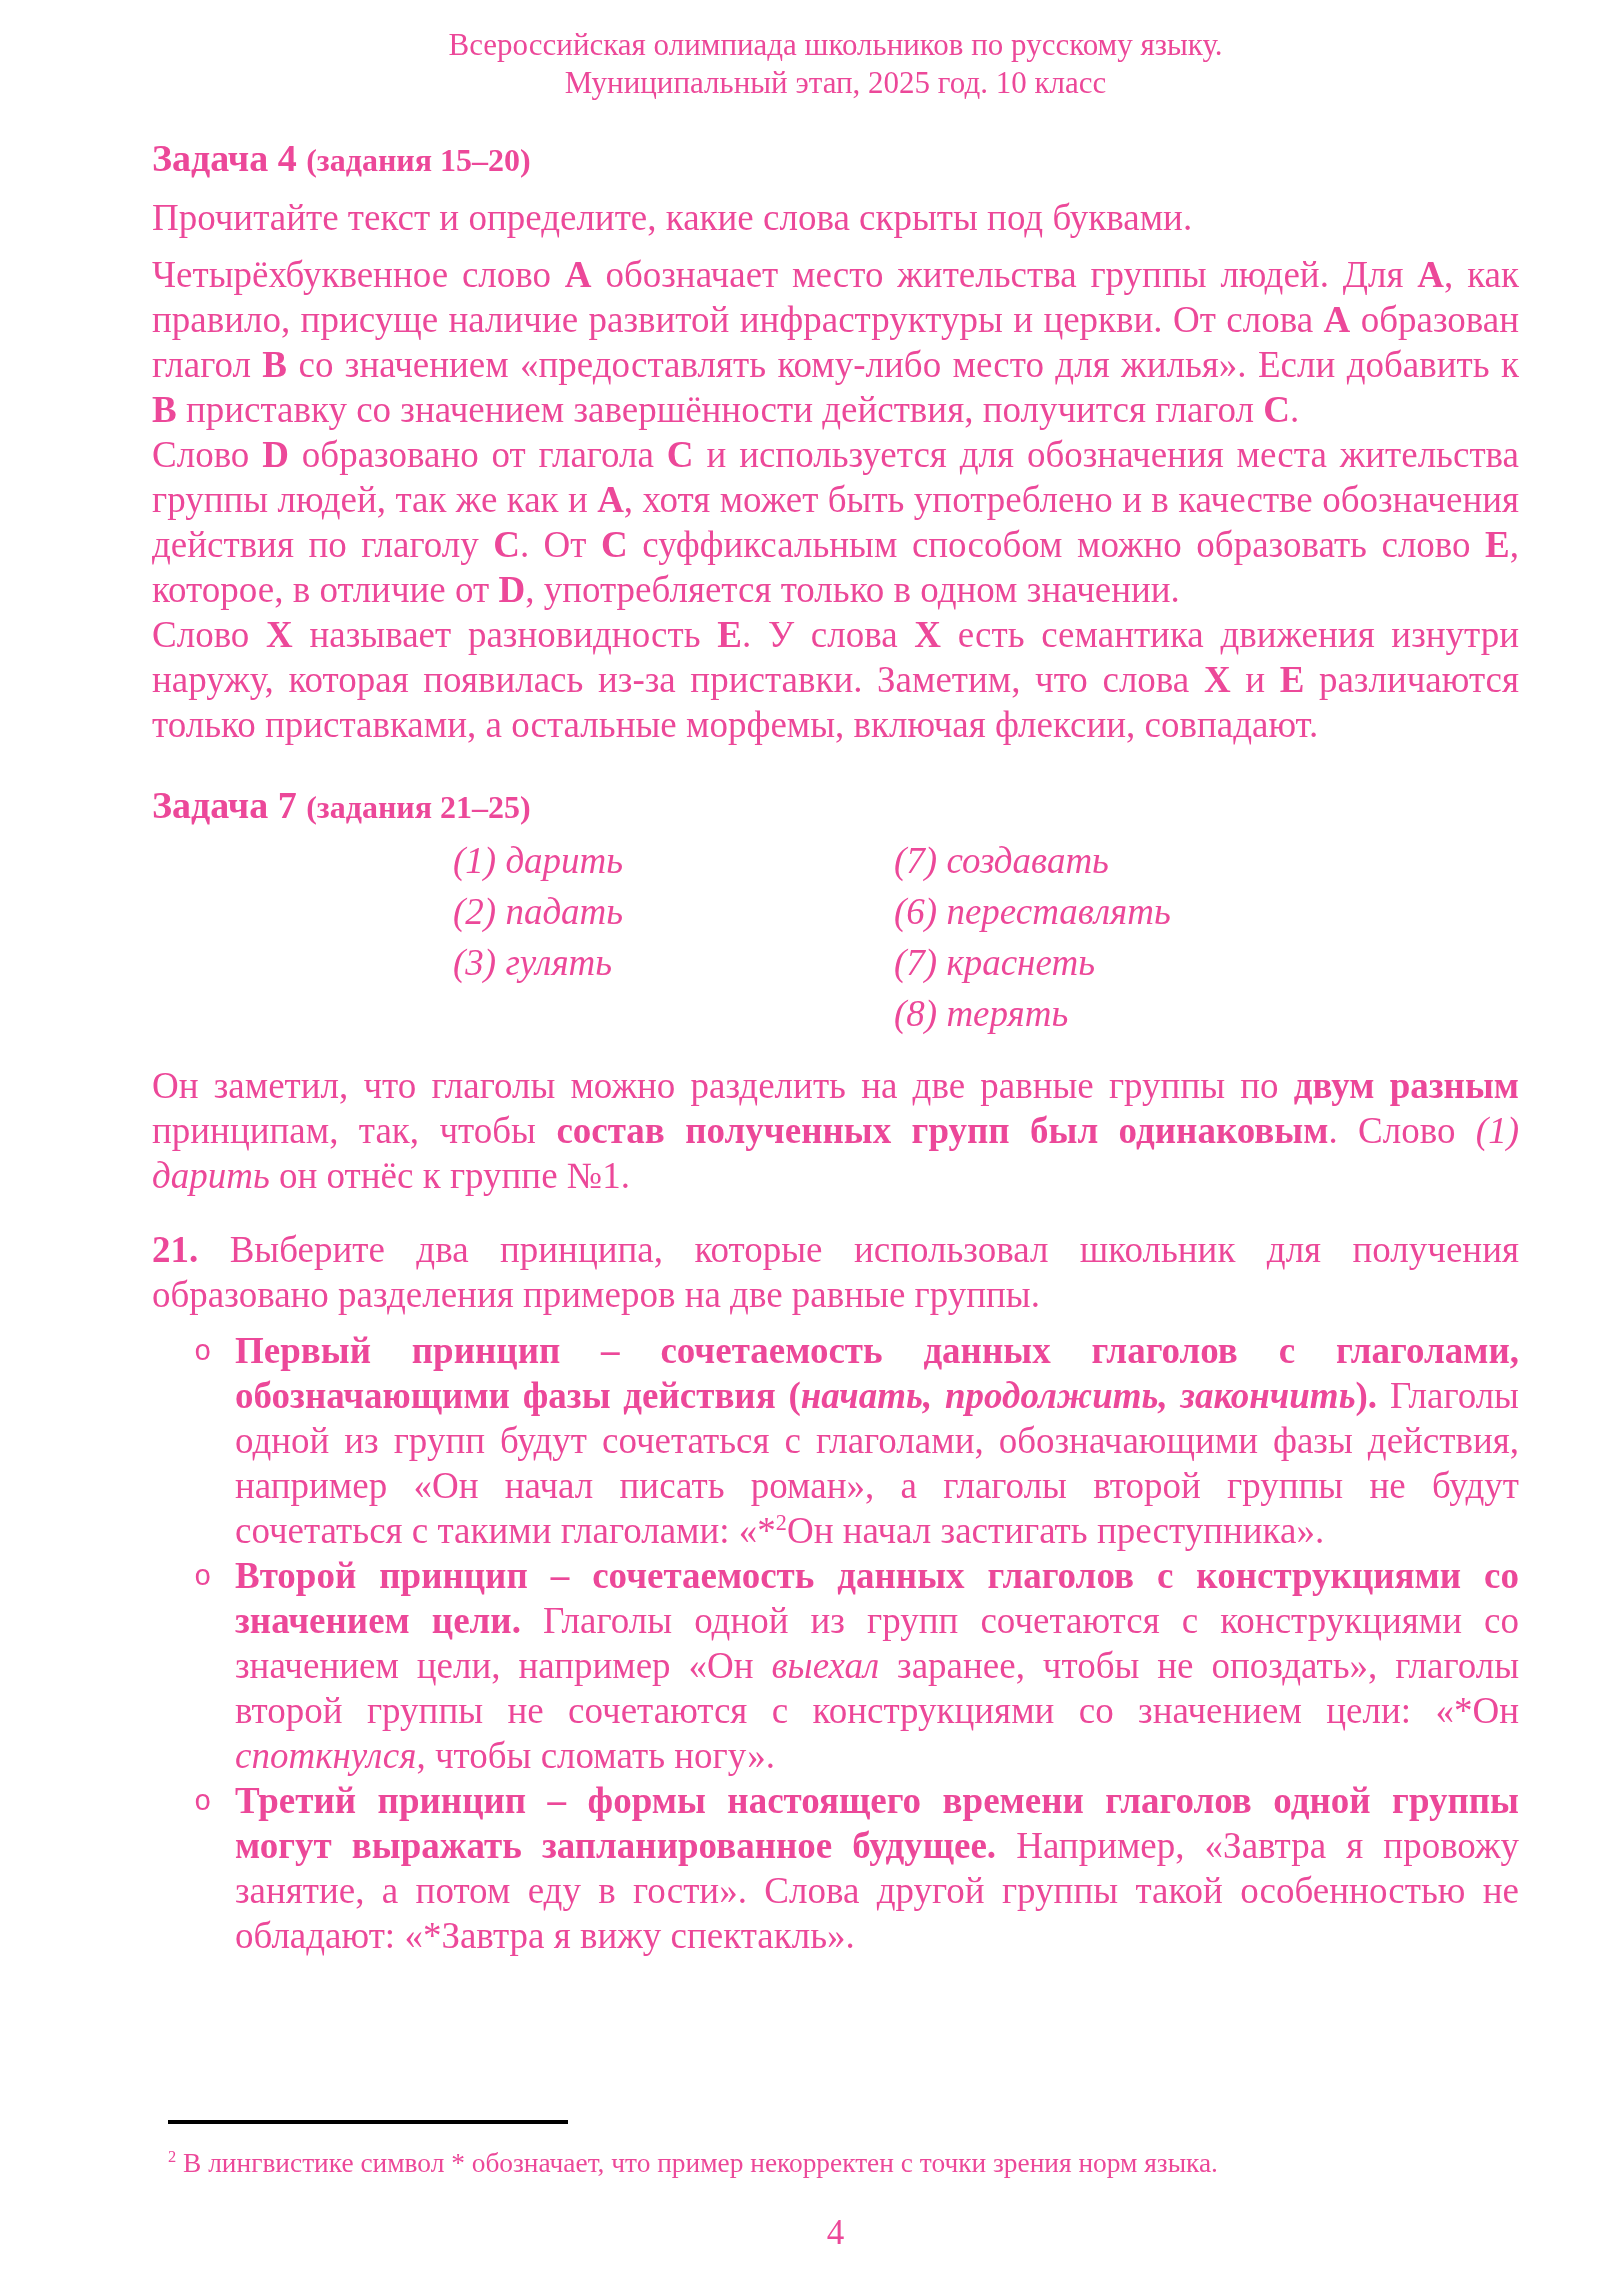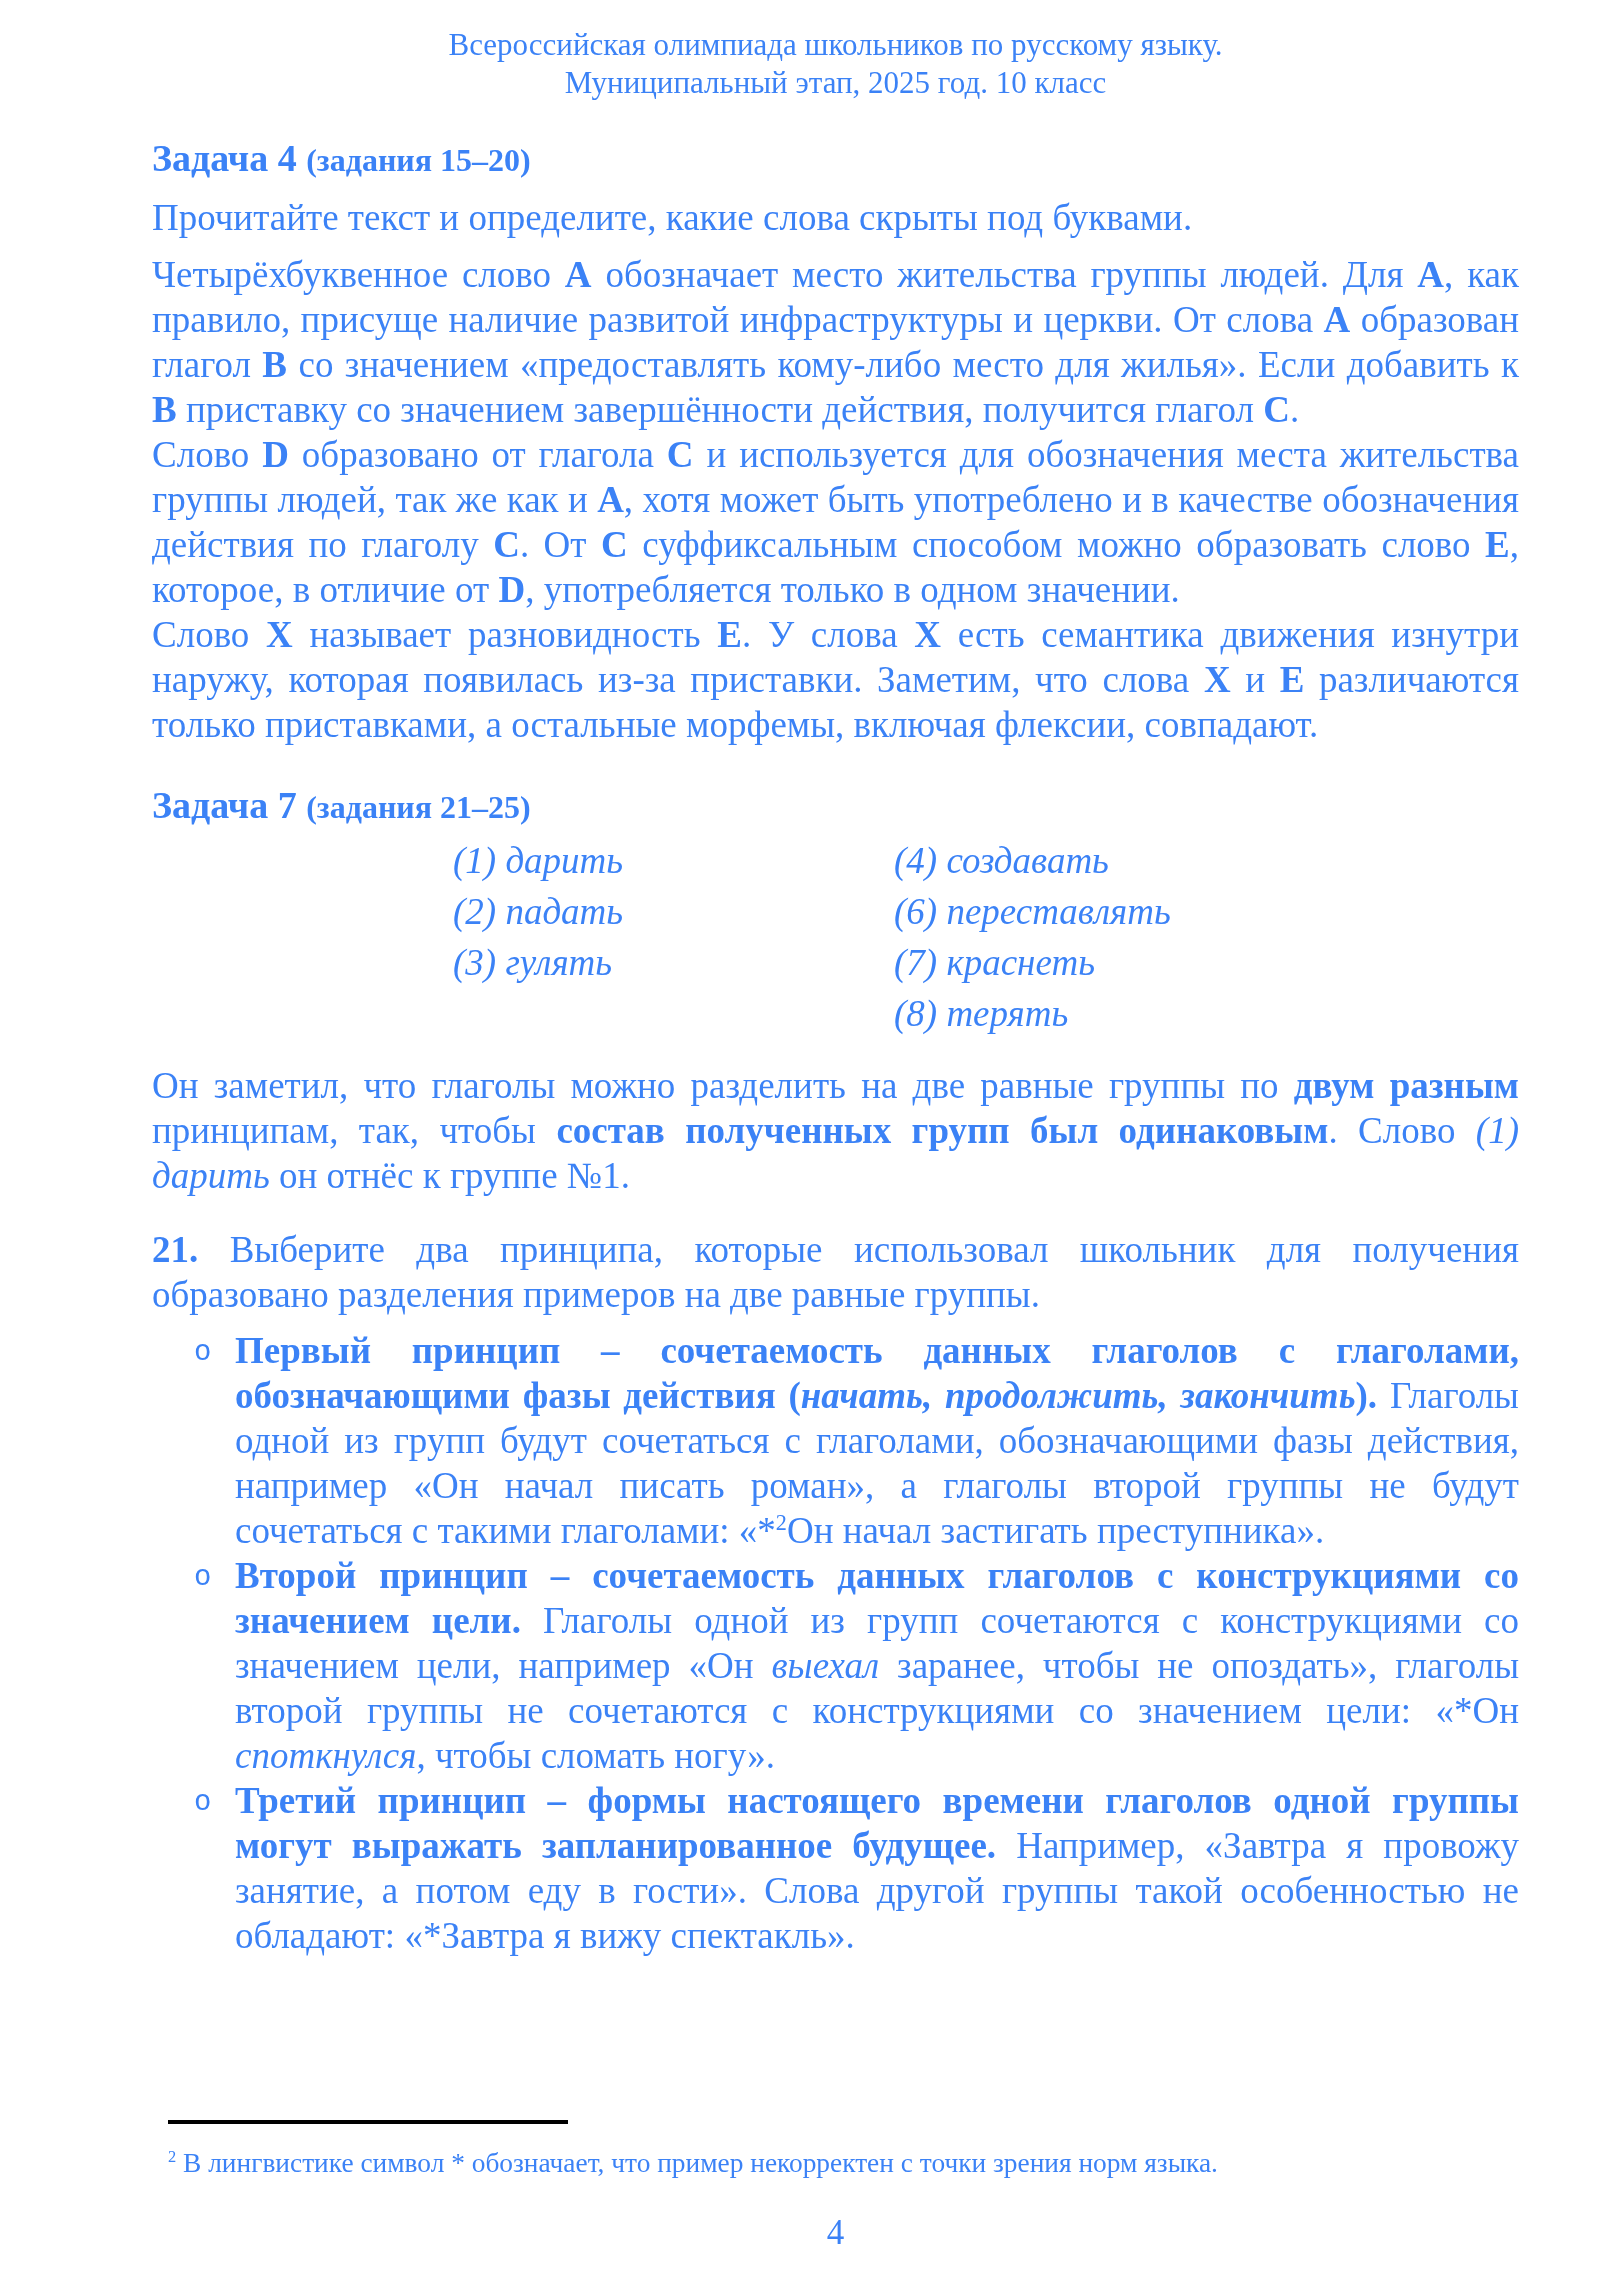--- a/index.html
+++ b/index.html
@@ -1,21 +1,21 @@
 <!DOCTYPE html>
 <html lang="ru"><head>
 <meta charset="utf-8">
 <style>
   html, body { margin: 0; padding: 0; background: #ffffff; }
   .page {
     position: relative;
     width: 1621px;
     height: 2293px;
     background: #ffffff;
-    color: #3b82f6;
+    color: #ec4899;
     font-family: "Liberation Serif", "DejaVu Serif", serif;
     box-sizing: border-box;
     padding: 25.5px 102px 0 152px;
     overflow: hidden;
   }
   .header { text-align: center; font-size: 31px; line-height: 38px; }
   .task-heading {
     margin: 33px 0 11.8px 0;
     font-size: 38px;
     font-weight: bold;
@@ -98,21 +98,21 @@
   </div>
 
 
   <div class="verb-list">
     <div class="verb-col-left">
       <div class="verb-item">(1) дарить</div>
       <div class="verb-item">(2) падать</div>
       <div class="verb-item">(3) гулять</div>
     </div>
     <div class="verb-col-right">
-      <div class="verb-item">(4) создавать</div>
+      <div class="verb-item">(7) создавать</div>
       <div class="verb-item">(6) переставлять</div>
       <div class="verb-item">(7) краснеть</div>
       <div class="verb-item">(8) терять</div>
     </div>
   </div>
 
   <p class="just noticed"><span>Он заметил, что глаголы можно разделить на две равные группы по </span><span style="font-weight: bold;">двум разным</span><span> принципам, так, чтобы </span><span style="font-weight: bold;">состав полученных групп был одинаковым</span><span>. Слово </span><span style="font-style: italic;">(1) дарить</span><span> он отнёс к группе №1.</span></p>
 
   <p class="just q21"><span style="font-weight: bold;">21.</span><span> Выберите два принципа, которые использовал школьник для получения образовано разделения примеров на две равные группы.</span></p>
 

